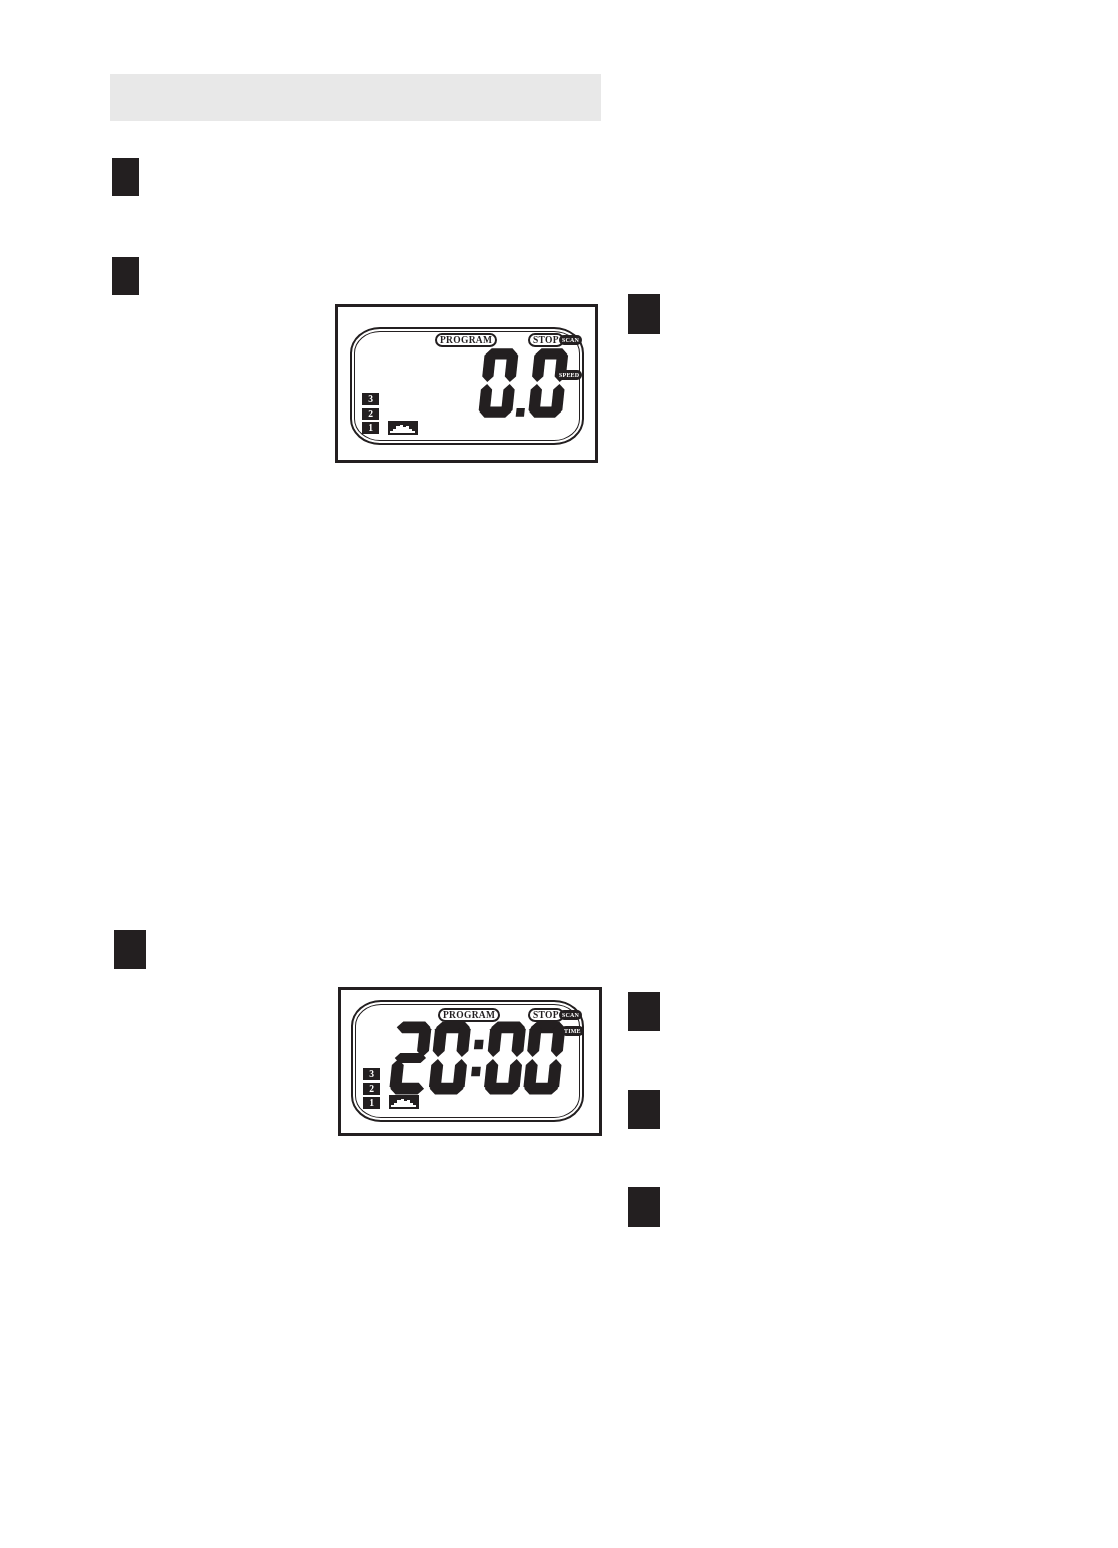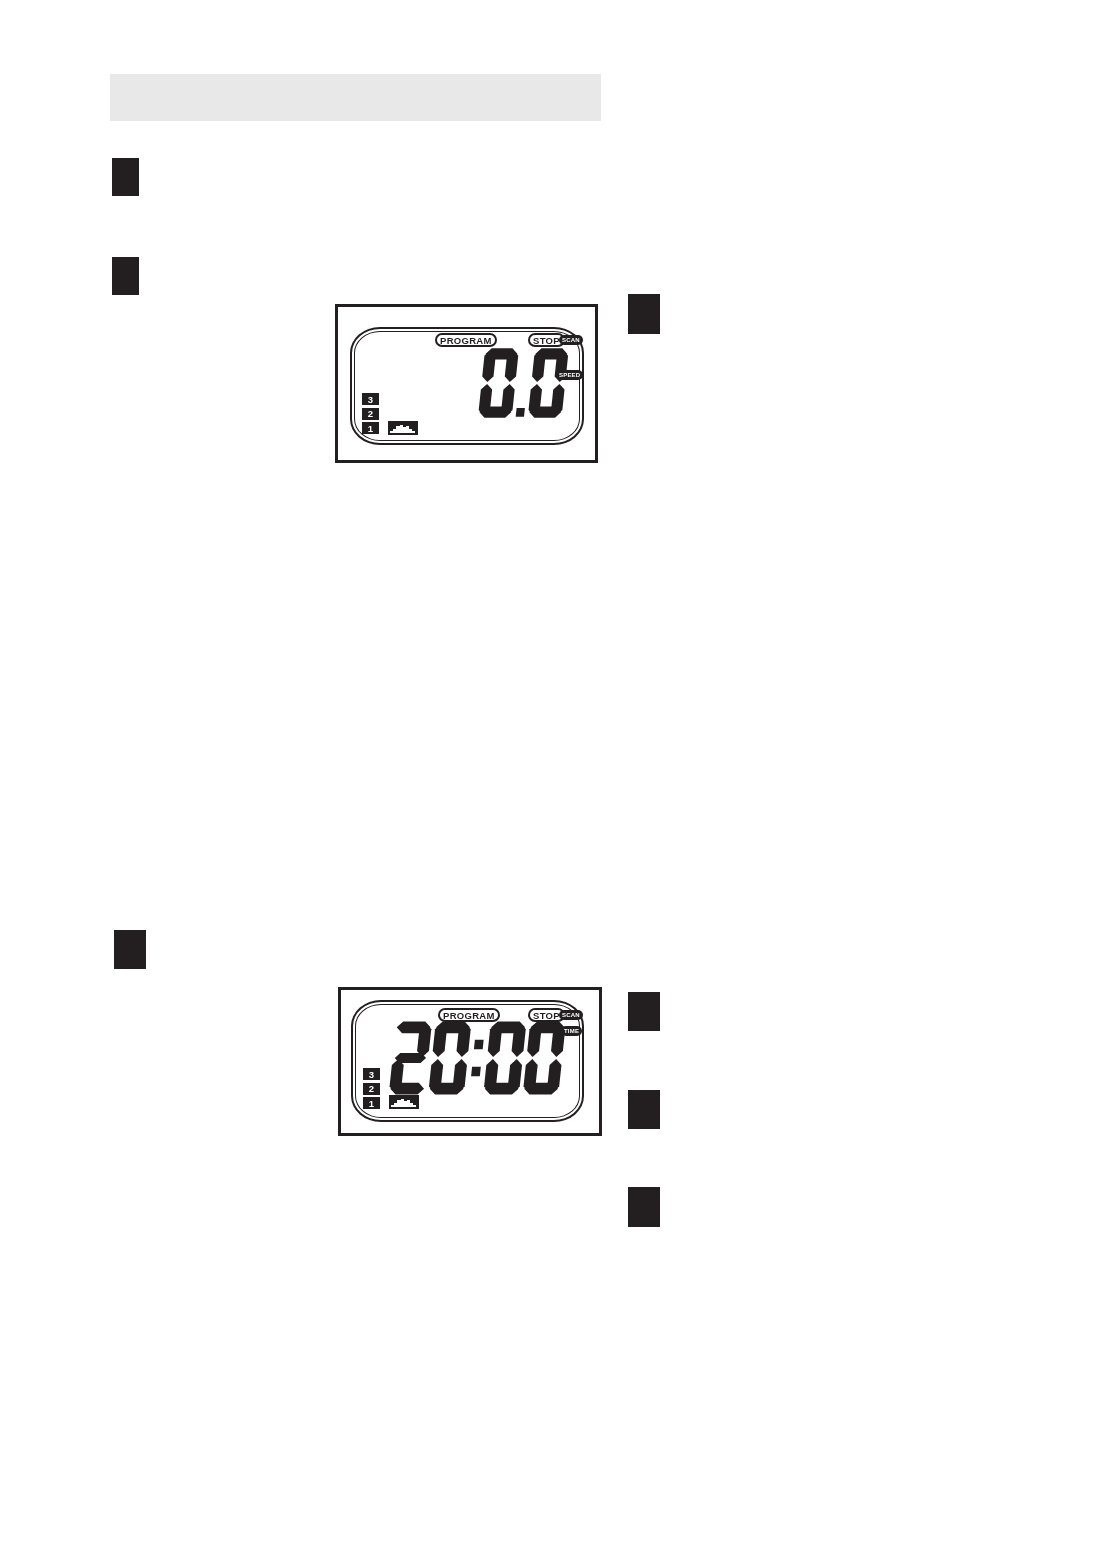--- a/index.html
+++ b/index.html
@@ -1,21 +1,21 @@
 <!DOCTYPE html>
 <html style="--ink: #231f20; --bar: #e8e8e8;"><head>
 <meta charset="utf-8">
 <style>
   html,body{margin:0;padding:0;}
   body{
     width:1118px;height:1548px;position:relative;background:#ffffff;
     font-family:"Liberation Sans", sans-serif;color:var(--ink,#231f20);
     overflow:hidden;
   }
-  .abs{position:absolute;}
+  .abs{position:absolute;font-family:Liberation Serif, serif;}
   .bar{left:110px;top:74px;width:491px;height:47px;background:var(--bar,#e8e8e8);}
   .block{background:var(--ink,#231f20);}
   .display{border:3px solid var(--ink,#231f20);box-sizing:border-box;background:#fff;}
   .screen{position:absolute;border:2px solid var(--ink,#231f20);border-radius:30px / 26px;box-sizing:border-box;}
   .screen::after{content:"";position:absolute;inset:2px;border:1px solid var(--ink,#231f20);border-radius:26px / 22px;}
   .badge{
     position:absolute;border:2px solid var(--ink,#231f20);border-radius:7px;
     font-size:9.5px;font-weight:bold;letter-spacing:.3px;padding:0 3px;height:14px;
     line-height:11px;box-sizing:border-box;background:#fff;white-space:nowrap;z-index:3;
   }

